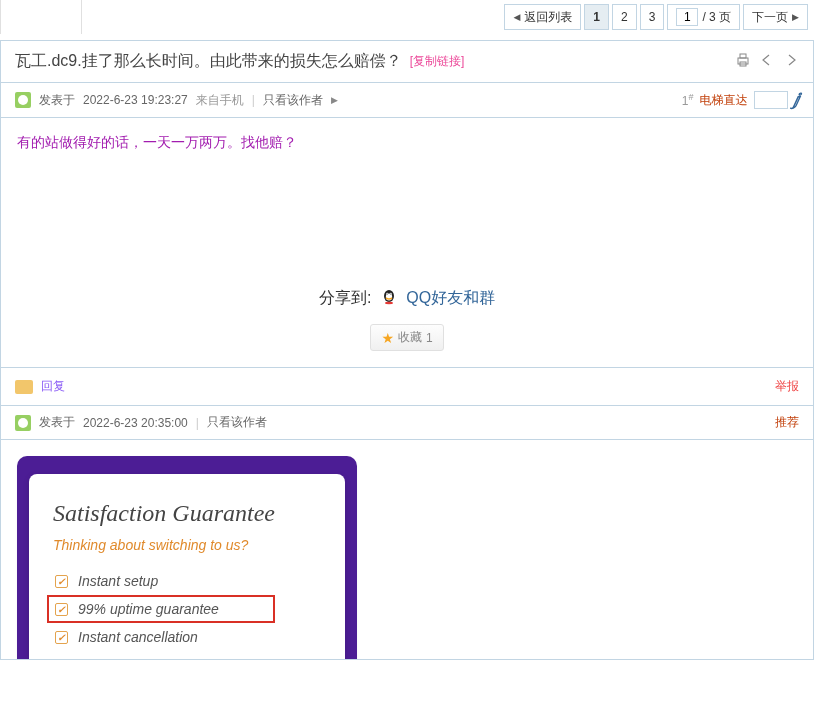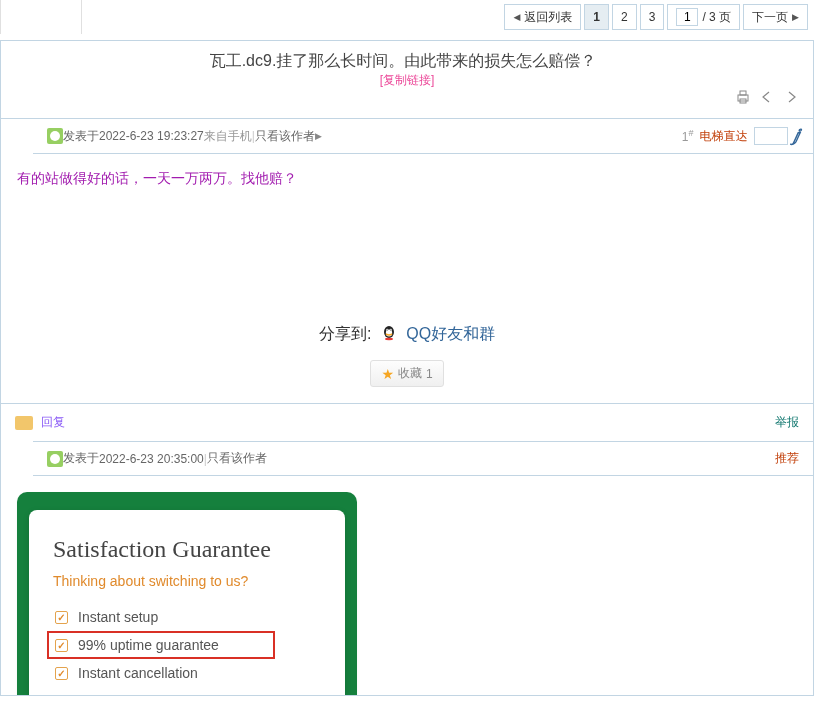--- a/index.html
+++ b/index.html
@@ -48,44 +48,42 @@
   
   .thread {
     border: 1px solid #c2d5e3;
     margin: 6px 0 0 0;
   }
   .title-row {
     display: flex;
     align-items: center;
     padding: 10px 14px 10px 14px;
     border-bottom: 1px solid #c2d5e3;
-    flex-direction: column;
   }
   .title-row h1 {
     font-size: 16px;
     font-weight: normal;
     color: #444;
     margin-right: 8px;
   }
   .copylink { color: #ec4899; font-size: 12px; }
   .title-right {
     margin-left: auto;
     display: flex;
     gap: 8px;
   }
   .title-right svg { width: 16px; height: 16px; }
   
   .post-hd {
     display: flex;
     align-items: center;
-    gap: 0;
+    gap: 8px;
     padding: 8px 14px;
     border-bottom: 1px solid #c2d5e3;
     color: #999;
-    margin-left: 32px;
   }
   .avatar {
     width: 16px; height: 16px; background: #97cf62;
     border-radius: 2px; position: relative;
     display: inline-block;
   }
   .avatar::after{
     content:""; position:absolute; left:3px; top:3px;
     width:10px; height:10px; background:#fff; border-radius:50%;
   }
@@ -151,24 +149,25 @@
     border:4px solid transparent;border-top-color:#f2c66b;
   }
   .reply-strip .report{margin-left:auto;}
   
   .post2-body {
     padding: 16px 16px 0 16px;
   }
   
   .sat-outer {
     width: 340px;
-    background:#15803d;
+    background:#4c1d95;
     padding:18px 12px 0 12px;
     border-radius:10px 10px 0 0;
     box-shadow:0 1px 3px rgba(0,0,0,.05);
+    font-style:italic;
   }
   .sat-card {
     background:#fff;
     border-radius:8px 8px 0 0;
     box-shadow:0 2px 6px rgba(0,0,0,.15);
     padding:26px 24px 8px 24px;
   }
   .sat-card h2{
     font-family: Georgia, "Times New Roman", serif;
     font-weight:normal;
@@ -285,21 +284,21 @@
     <button class="fav-btn">
       <span class="star">★</span>
       <span>收藏</span>
         <span>1</span>
     </button>
   </div>
 
   <div class="reply-strip">
     <span class="reply-ico"></span>
     <a style="color:#8b5cf6">回复</a>
-    <a class="report" style="color:#0f766e">举报</a>
+    <a class="report" style="color:#ef4444">举报</a>
   </div>
 
   <div class="post-hd" style="border-top:1px solid #c2d5e3">
     <span class="avatar"></span>
     <span class="dark">发表于</span>
     <span class="dark">2022-6-23 20:35:00</span>
     <span class="divider">|</span>
     <a class="dark">只看该作者</a>
     <div class="post-hd-right">
       <a style="color:#c2410c">推荐</a>

